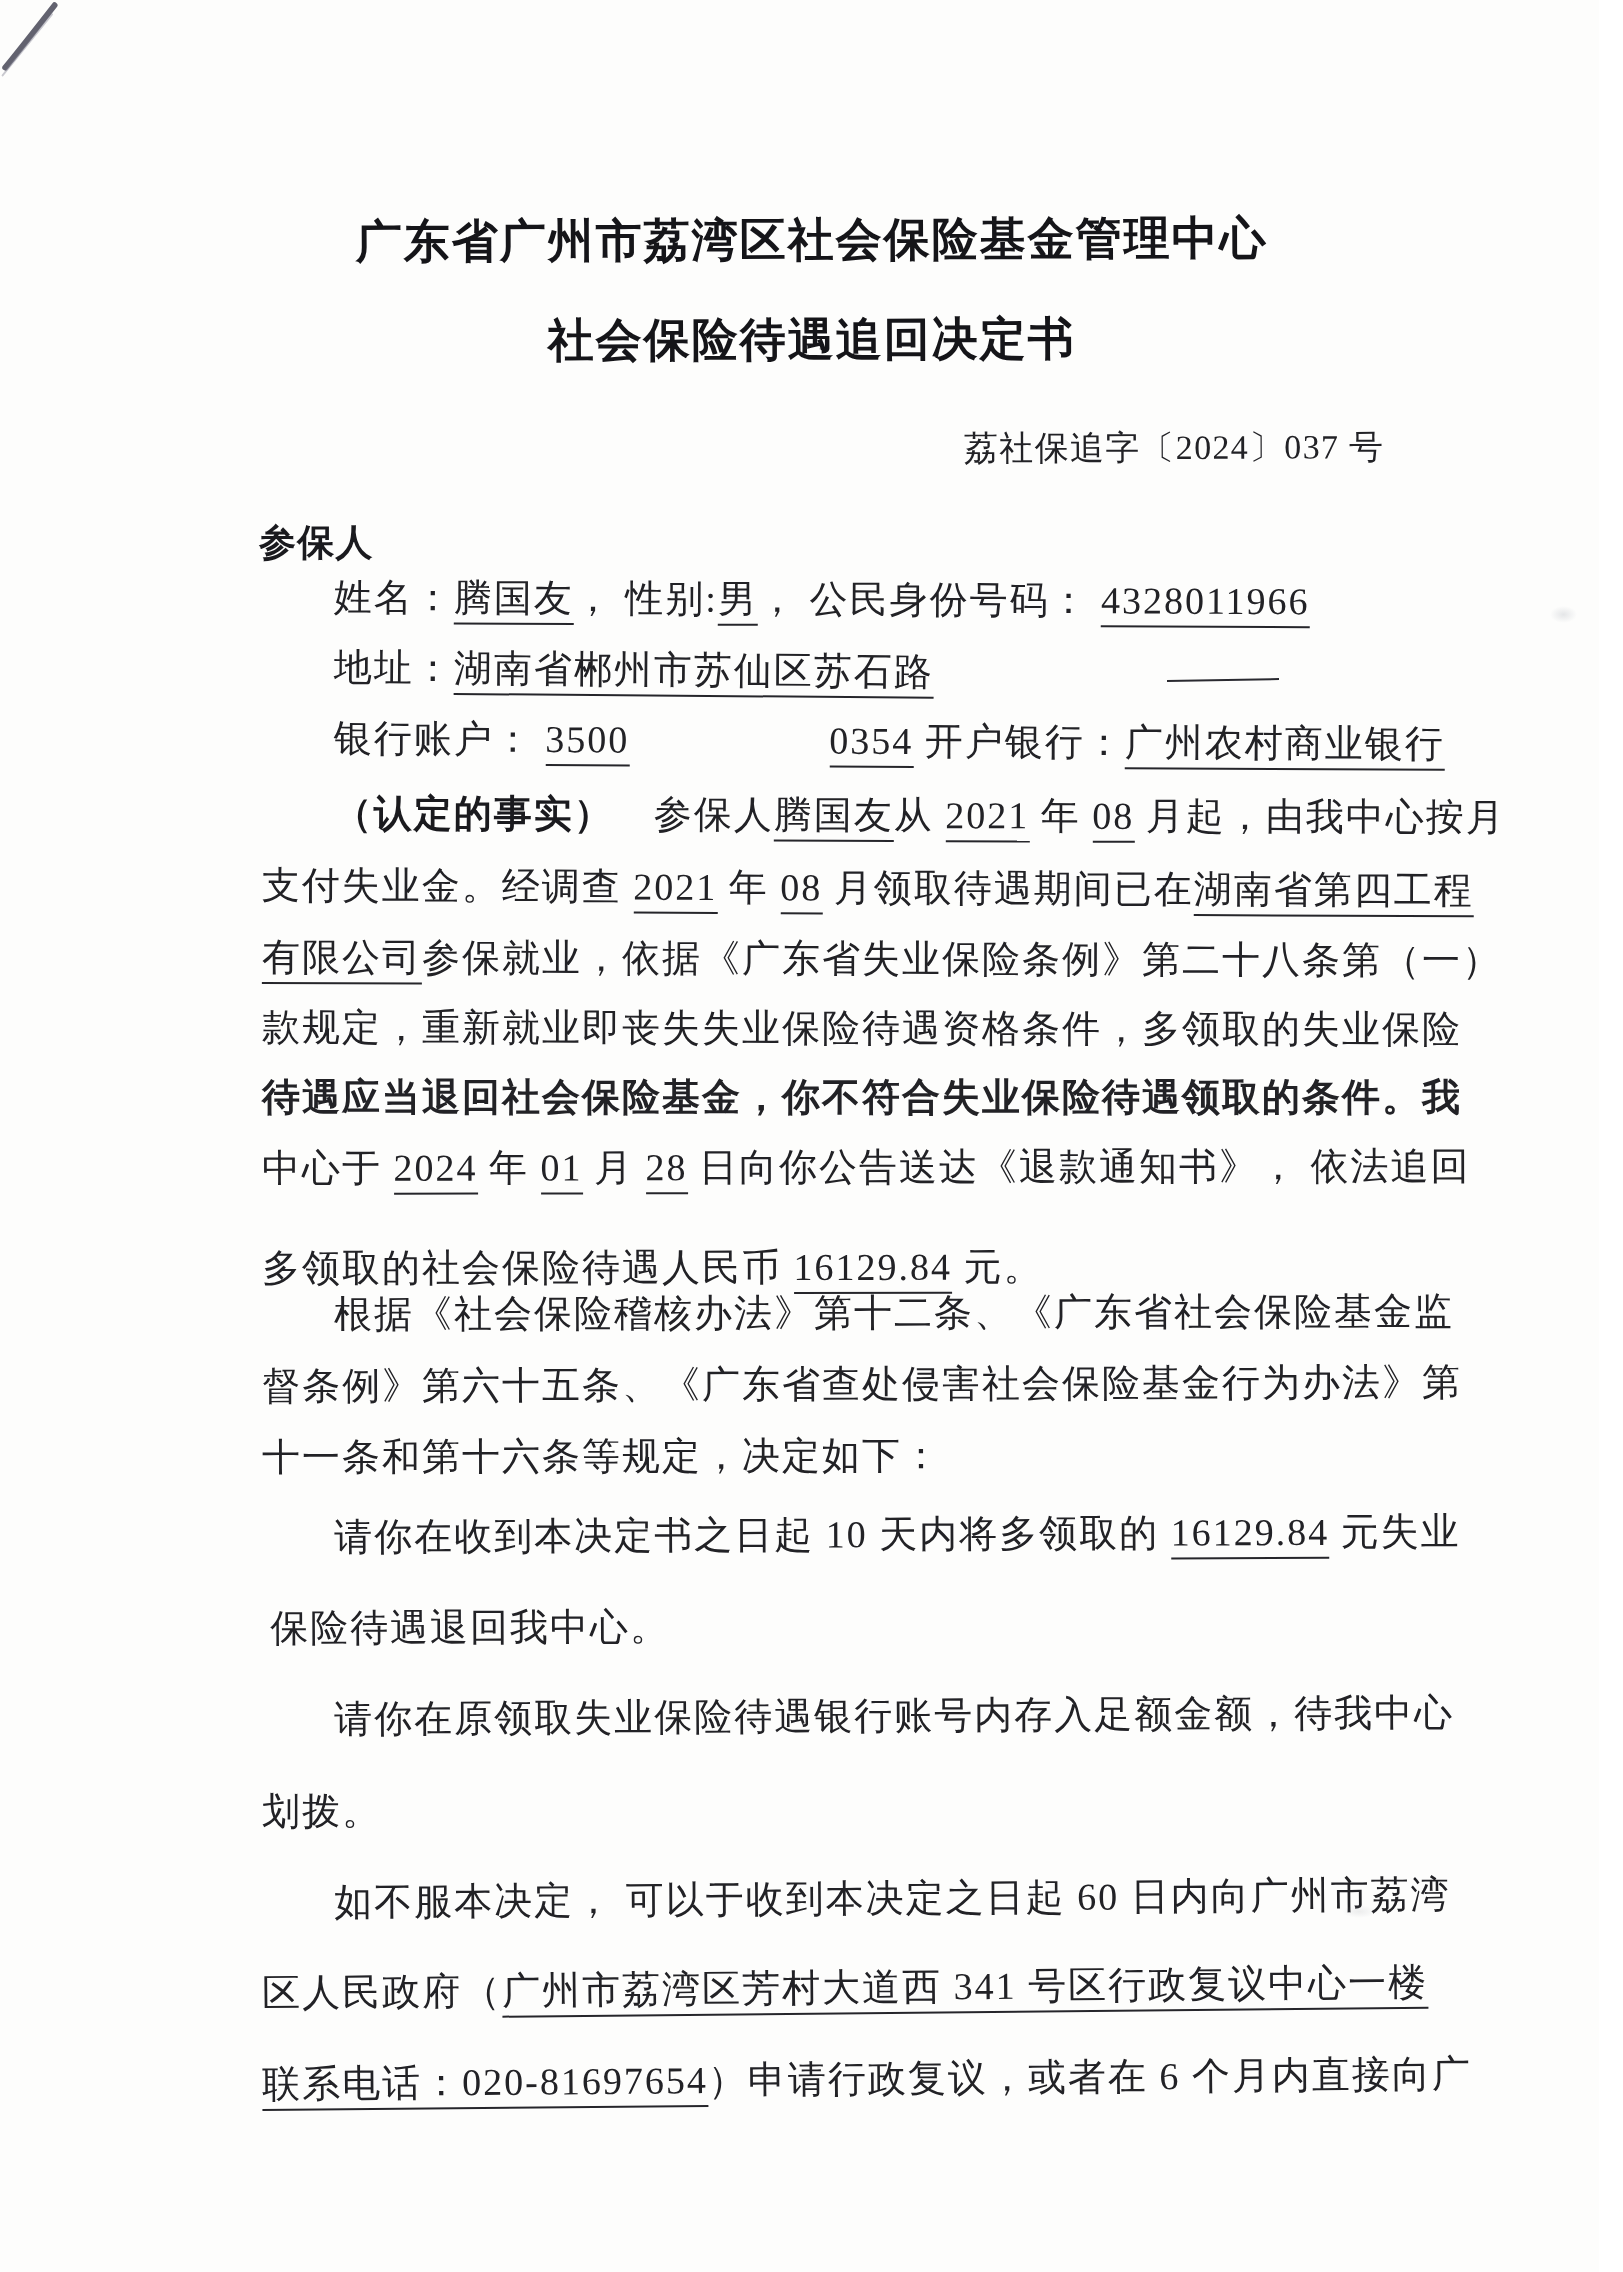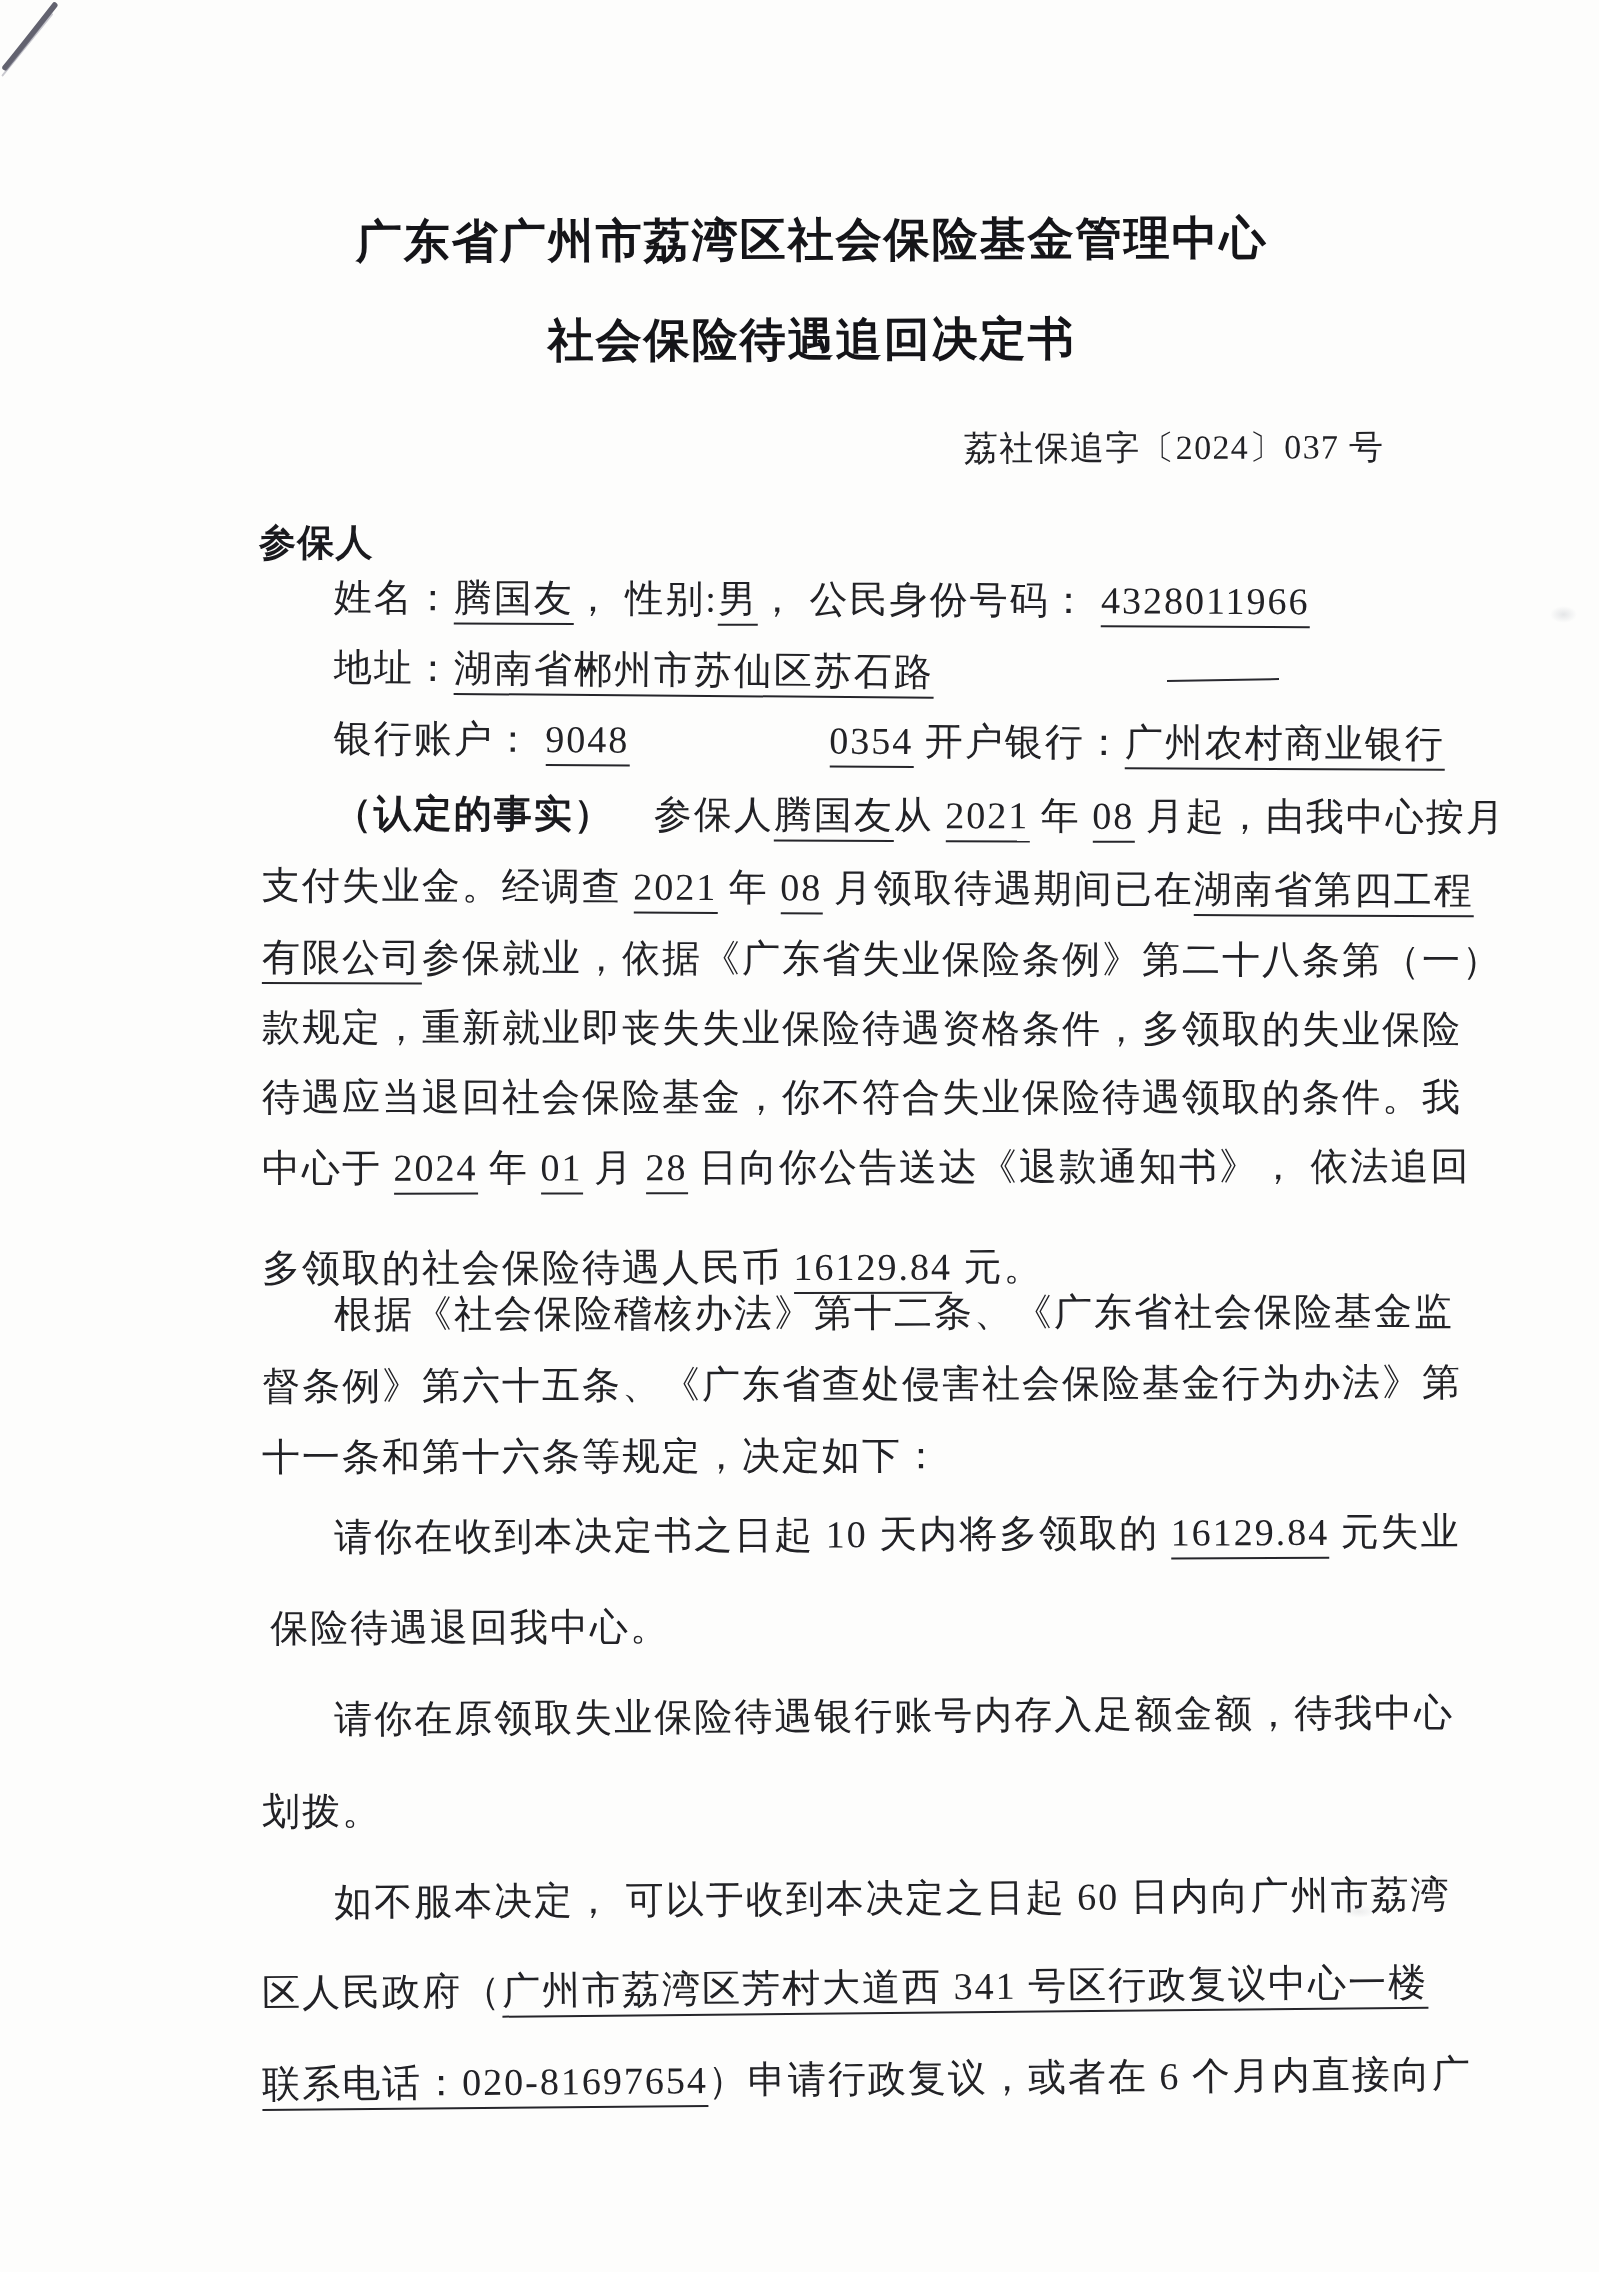--- a/index.html
+++ b/index.html
@@ -82,27 +82,27 @@
   <div class="docno" style="top:425px;transform:rotate(-0.2deg);">荔社保追字〔2024〕037 号</div>
 
   <div class="ln sec" style="top:520px;left:259px;">参保人</div>
 
   <div class="ln" style="top:574px;left:334px;transform:rotate(0.25deg);"><span>姓名：</span><span class="u">腾国友</span><span>， 性别:</span><span class="u">男</span><span>， 公民身份号码： </span><span class="u">4328011966</span></div>
 
   <div class="ln" style="top:644px;left:334px;transform:rotate(0.45deg);"><span>地址：</span><span class="u">湖南省郴州市苏仙区苏石路</span></div>
 
   <div class="blank-line"></div>
 
-  <div class="ln" style="top:715px;left:334px;transform:rotate(0.3deg);"><span>银行账户： </span><span class="u">9048</span><span>　　　　　</span><span class="u">0354</span><span> 开户银行：</span><span class="u">广州农村商业银行</span></div>
+  <div class="ln" style="top:715px;left:334px;transform:rotate(0.3deg);"><span>银行账户： </span><span class="u">3500</span><span>　　　　　</span><span class="u">0354</span><span> 开户银行：</span><span class="u">广州农村商业银行</span></div>
 
   <div class="ln" style="top:790px;left:334px;transform:rotate(0.2deg);"><span class="b">（认定的事实）</span><span>　参保人</span><span class="u">腾国友</span><span>从 </span><span class="u">2021</span><span> 年 </span><span class="u">08</span><span> 月起，由我中心按月</span></div>
   <div class="ln" style="top:862px;left:262px;transform:rotate(0.25deg);"><span>支付失业金。经调查 </span><span class="u">2021</span><span> 年 </span><span class="u">08</span><span> 月领取待遇期间已在</span><span class="u">湖南省第四工程</span></div>
   <div class="ln" style="top:934px;left:262px;transform:rotate(0.15deg);"><span class="u">有限公司</span><span>参保就业，依据《广东省失业保险条例》第二十八条第（一）</span></div>
   <div class="ln" style="top:1004px;left:262px;transform:rotate(0.1deg);"><span>款规定，重新就业即丧失失业保险待遇资格条件，多领取的失业保险</span></div>
-  <div class="ln" style="top:1074px;left:262px;"><span>待遇应当退回社会保险基金，你不符合失业保险待遇领取的条件。我</span></div>
+  <div class="ln" style="top:1074px;left:262px;font-weight:bold;"><span>待遇应当退回社会保险基金，你不符合失业保险待遇领取的条件。我</span></div>
   <div class="ln" style="top:1145px;left:262px;transform:rotate(-0.1deg);"><span>中心于 </span><span class="u">2024</span><span> 年 </span><span class="u">01</span><span> 月 </span><span class="u">28</span><span> 日向你公告送达《退款通知书》， 依法追回</span></div>
   <div class="ln" style="top:1215px;left:262px;transform:rotate(-0.1deg);margin-top:30px;"><span>多领取的社会保险待遇人民币 </span><span class="u">16129.84</span><span> 元。</span></div>
 
   <div class="ln" style="top:1291px;left:334px;transform:rotate(-0.15deg);"><span>根据《社会保险稽核办法》第十二条、《广东省社会保险基金监</span></div>
   <div class="ln" style="top:1363px;left:262px;transform:rotate(-0.2deg);"><span>督条例》第六十五条、《广东省查处侵害社会保险基金行为办法》第</span></div>
   <div class="ln" style="top:1434px;left:262px;transform:rotate(-0.15deg);"><span>十一条和第十六条等规定，决定如下：</span></div>
 
   <div class="ln" style="top:1514px;left:334px;transform:rotate(-0.3deg);"><span>请你在收到本决定书之日起 10 天内将多领取的 </span><span class="u">16129.84</span><span> 元失业</span></div>
   <div class="ln" style="top:1605px;left:270px;transform:rotate(-0.2deg);"><span>保险待遇退回我中心。</span></div>
 

